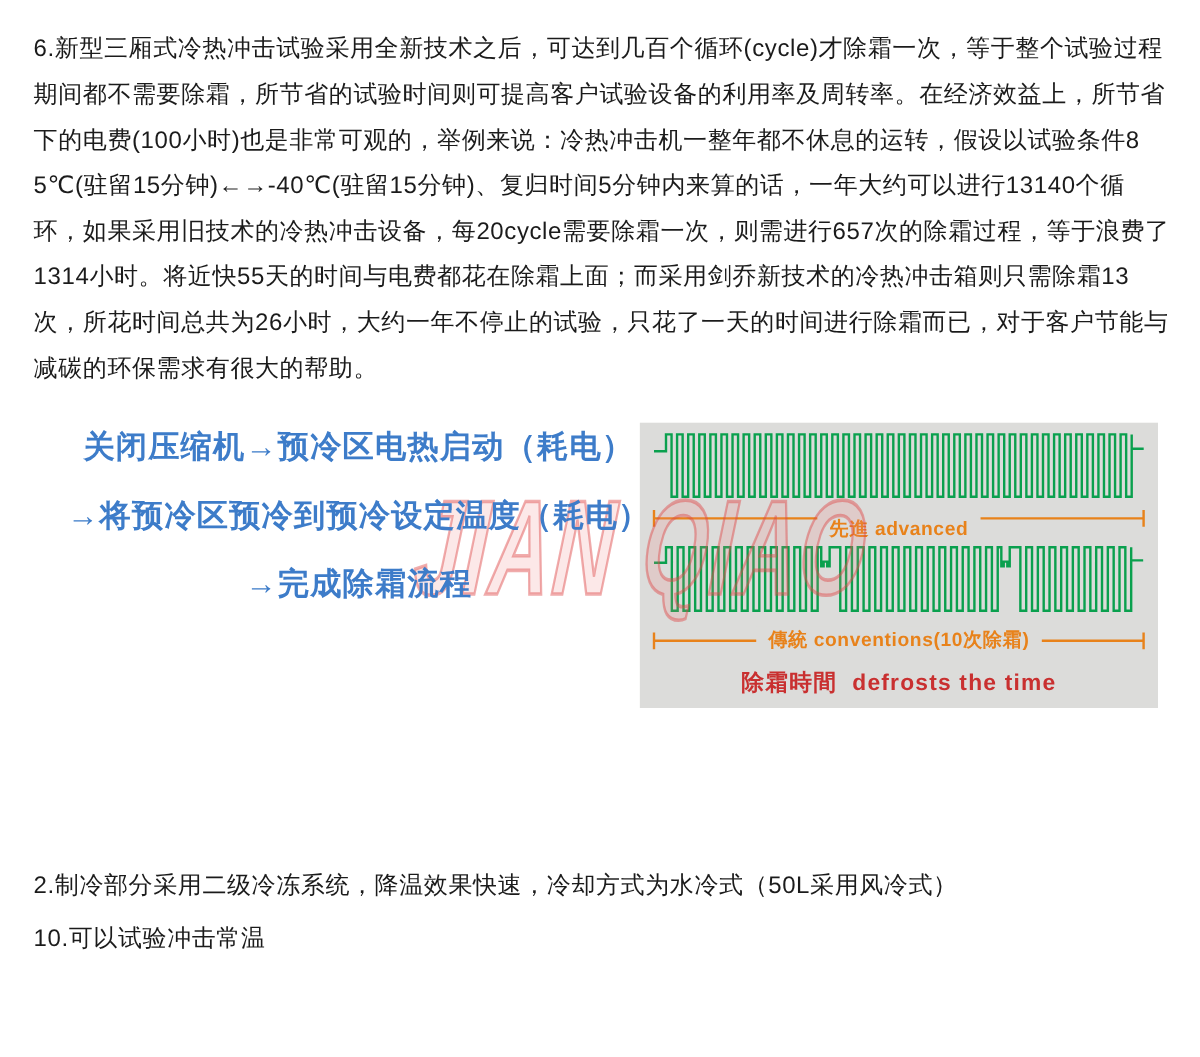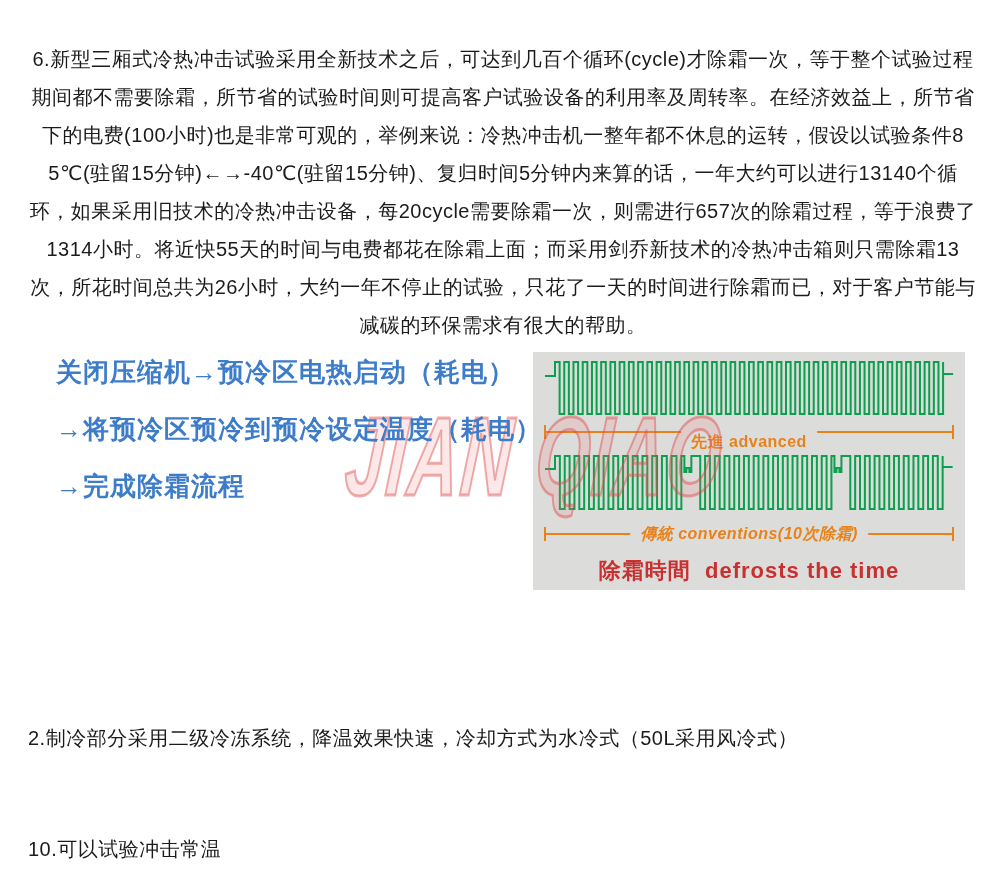--- a/index.html
+++ b/index.html
@@ -13,51 +13,52 @@
   }
   .body-text{
     position:absolute;
     margin:0;
     font-size:20px;
     line-height:38px;
     letter-spacing:0.5px;
     word-break:break-all;
     color:#1b1b1b;
   }
-  .p6{left:28px;top:40px;width:950px;text-align:center;}
+  .p6{left:28px;top:22px;width:950px;}
   .p7h{left:28px;top:302px;line-height:26px;}
   .p8{left:28px;top:658px;line-height:28px;}
   .p9{left:28px;top:724px;line-height:28px;}
-  .p10{left:28px;top:835px;line-height:28px;}
+  .p10{left:28px;top:768px;line-height:28px;}
 
   .flow{
     position:absolute;left:56px;top:356px;
     display:flex;flex-direction:column;gap:25px;
     z-index:3;
+    align-items:center;
   }
   .flow-line{
     font-size:26px;font-weight:bold;line-height:32px;
     letter-spacing:1px;white-space:nowrap;
   }
 
   .diagram{
     position:absolute;left:533px;top:352px;width:432px;height:238px;
     z-index:1;
   }
   .diagram svg{position:absolute;left:0;top:0;}
   .dim-label{
     position:absolute;left:50%;transform:translateX(-50%);
     padding:0 10px;font-size:16px;line-height:24px;white-space:nowrap;
     font-weight:bold;letter-spacing:0.5px;
   }
   .dim-label.l1{top:78px;}
-  .dim-label.l2{top:170px;font-style:italic;}
+  .dim-label.l2{top:170px;}
   .caption{
     position:absolute;left:0;right:0;top:204px;text-align:center;
-    font-size:22px;font-weight:bold;letter-spacing:1px;white-space:pre;
+    font-size:19px;font-weight:bold;letter-spacing:1px;white-space:pre;
   }
 
   .watermark{
     position:absolute;left:352px;top:392px;
     z-index:2;
     font-size:112px;font-weight:800;font-style:italic;
     letter-spacing:4px;white-space:nowrap;
     transform:scaleX(0.62) skewX(-8deg);
     transform-origin:left top;
     color:rgba(238,130,130,0.18);

